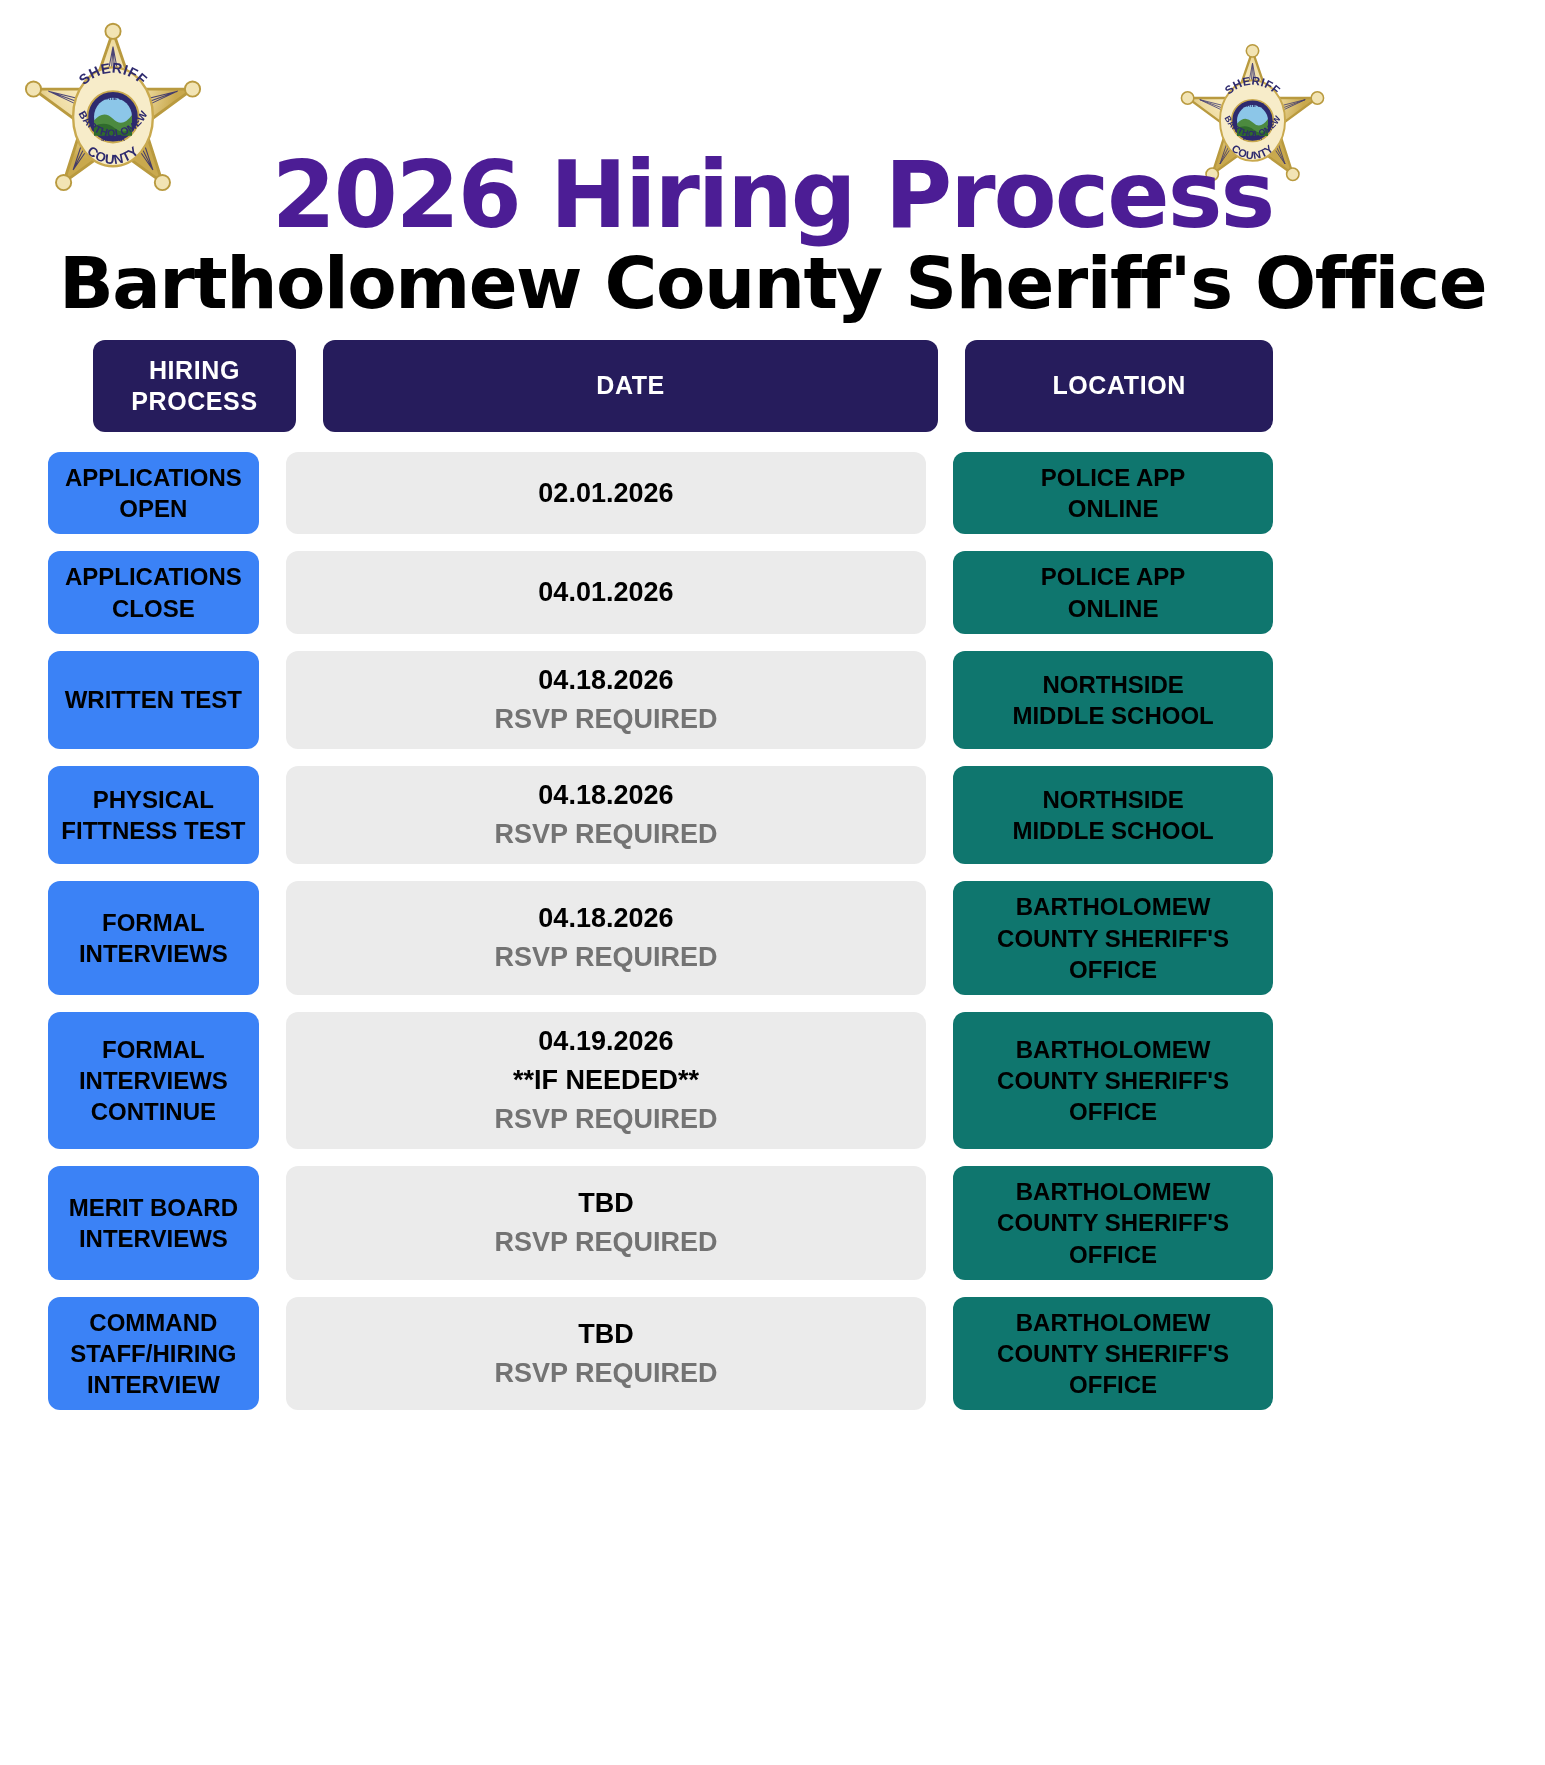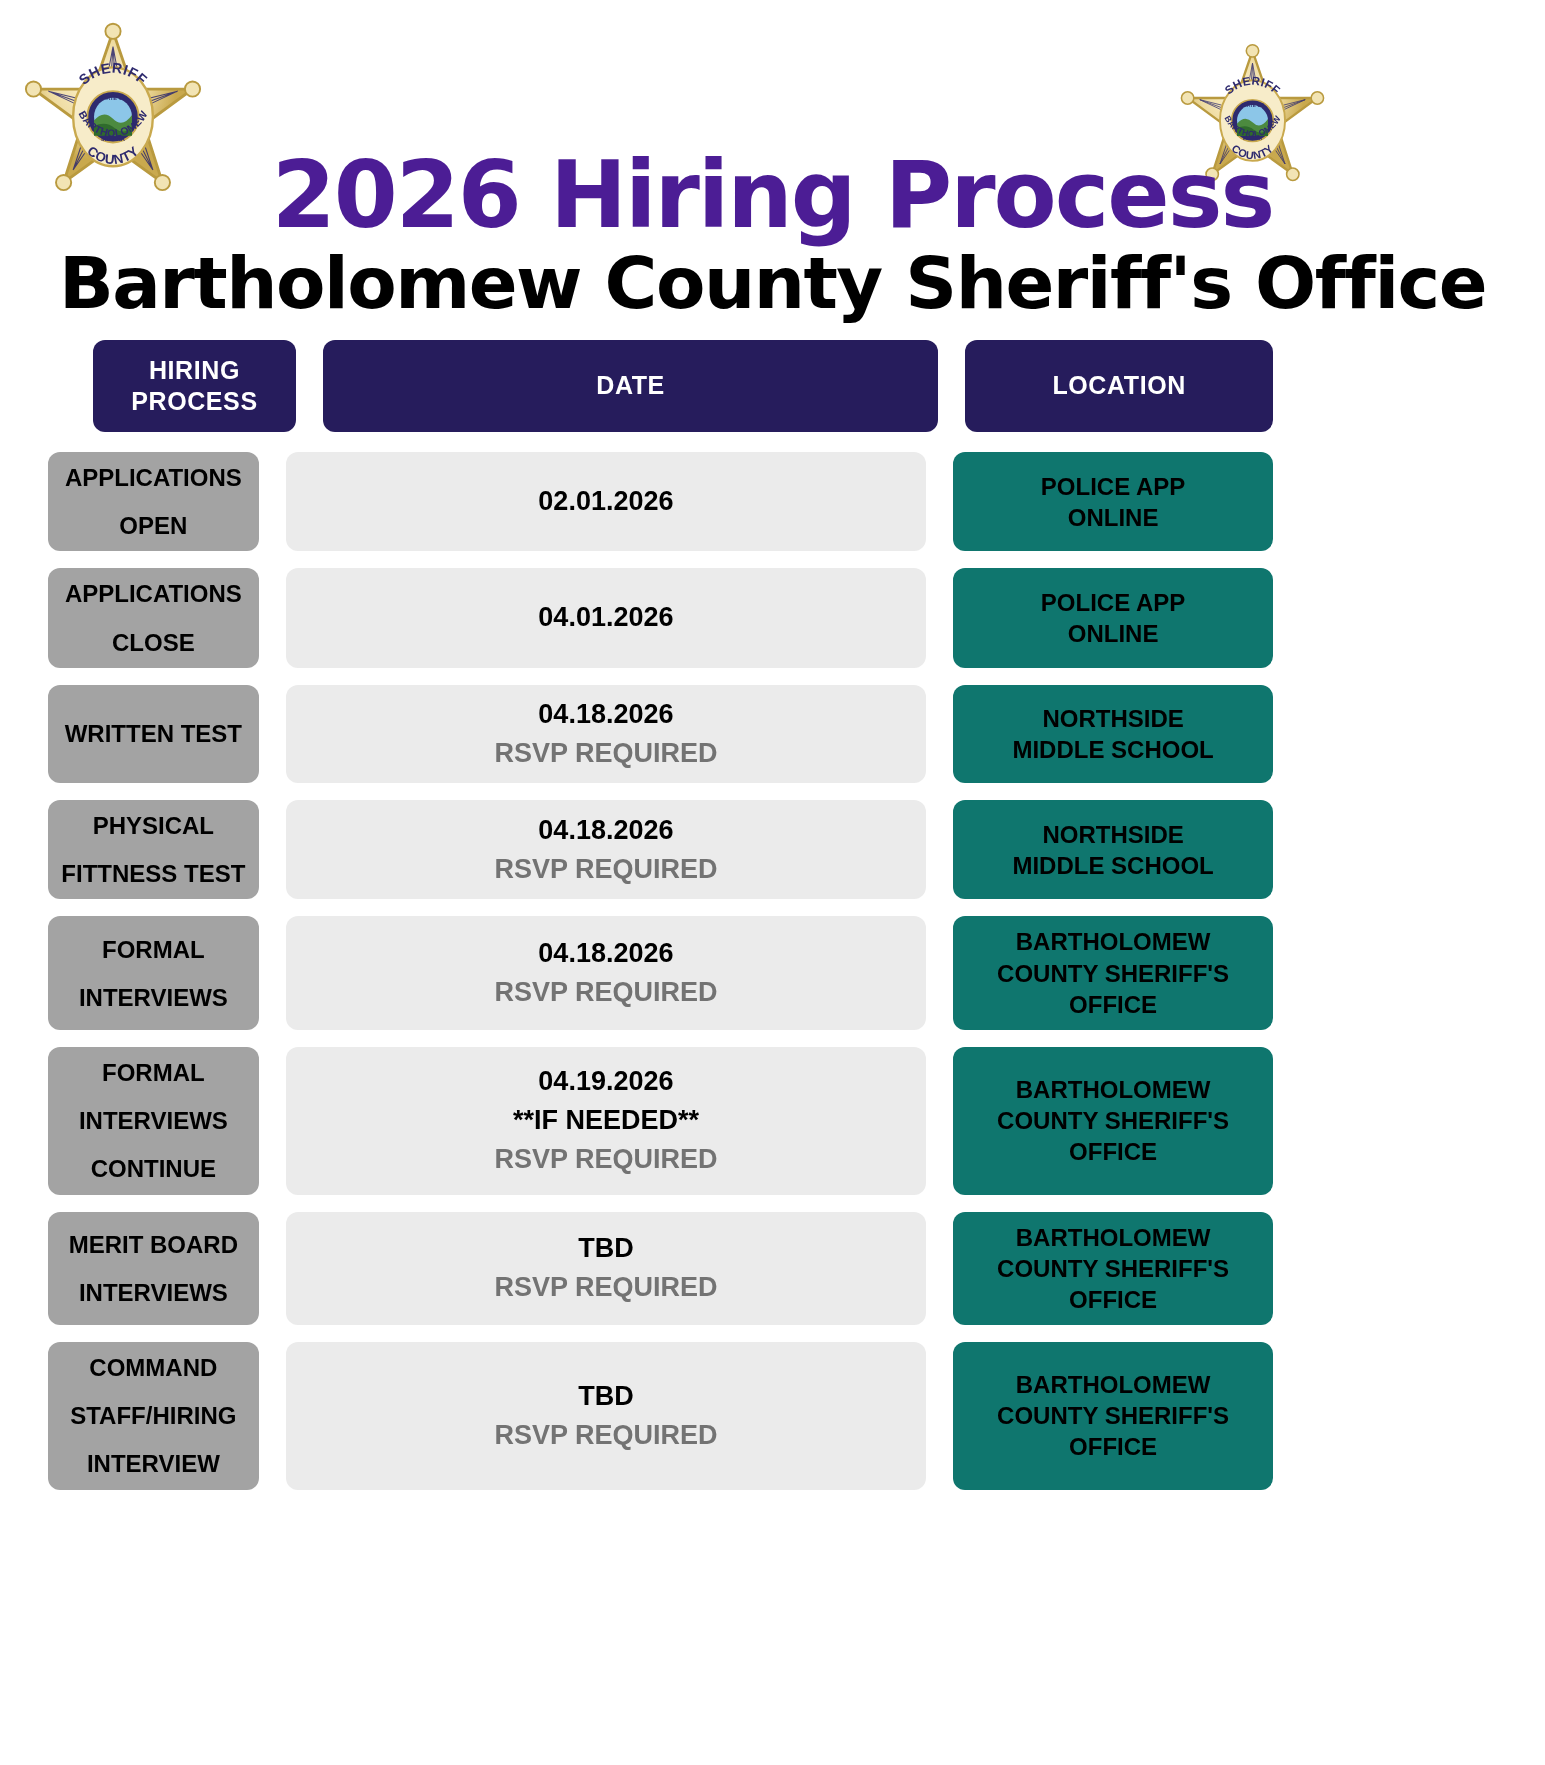--- a/index.html
+++ b/index.html
@@ -89,21 +89,21 @@
     font-weight: bold;
     font-size: 25px;
     letter-spacing: 0.6px;
     line-height: 1.25;
   }
   .head-row { height: 92px; margin-bottom: 20px; padding-left: 45px; }
   .head-row .cell { height: 92px; }
 
   
   .body-row .cell { font-weight: bold; color: #000000; }
-  .body-row .col-process  { background: #a3a3a3; font-size: 24px; line-height: 1.3; gap: 17px; }
+  .body-row .col-process  { background: #3b82f6; font-size: 24px; line-height: 1.3; }
   .body-row .col-date     { background: #ebebeb; font-size: 27px; line-height: 1.45; }
   .body-row .col-location { background: #0f766e; font-size: 24px; line-height: 1.3; }
 
   .rsvp { color: #737373; }
 
   .line { display: block; }
 </style>
 </head>
 <body>
 

